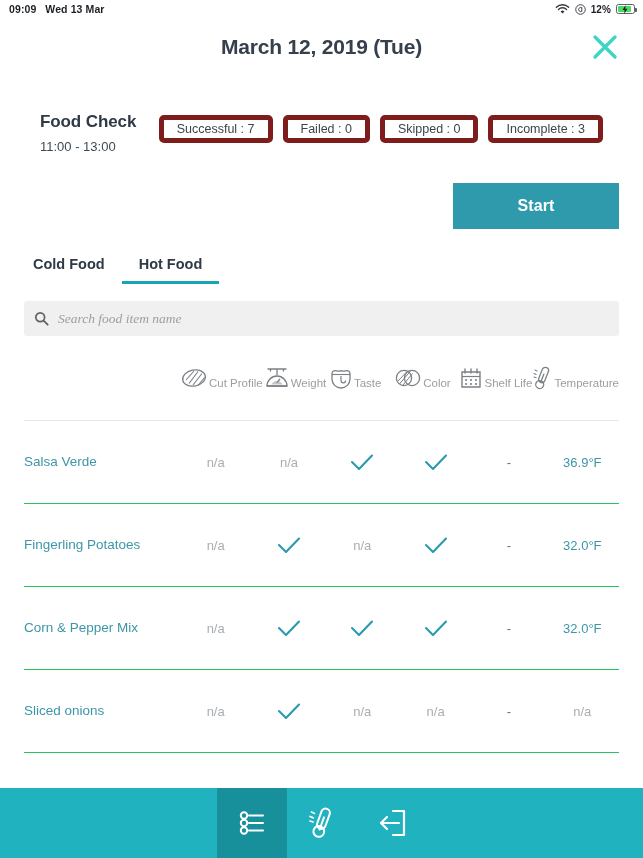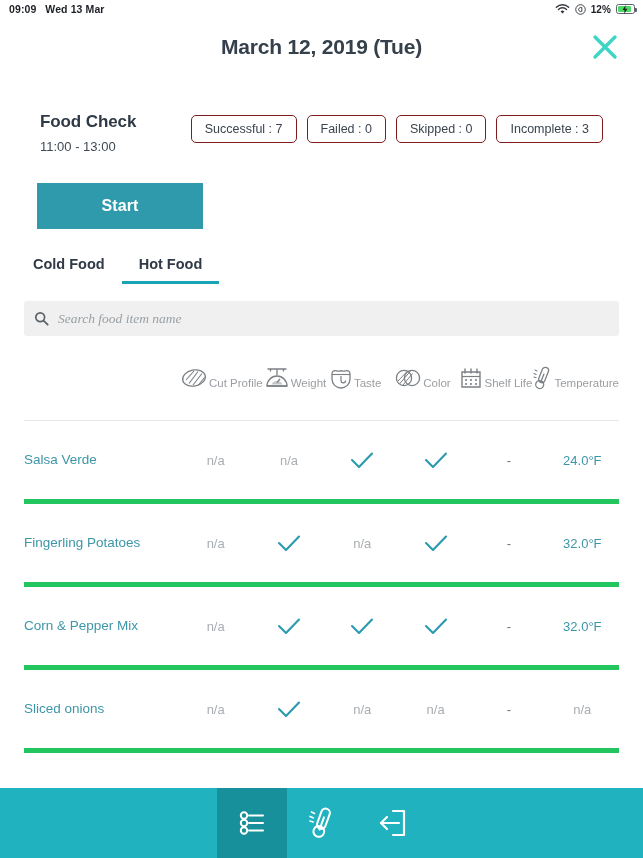--- a/index.html
+++ b/index.html
@@ -55,29 +55,29 @@
   
   .checkblock{
     display:flex; align-items:flex-start;
     padding:0 40px; margin-top:36px;
   }
   .cb-left{ width:160px; }
   .cb-title{ font-size:17px; font-weight:700; color:#2f3a46; letter-spacing:-.1px; }
   .cb-time{ font-size:13px; color:#3f4a55; margin-top:7px; }
   .pills{ display:flex; gap:10px; margin-top:3px; }
   .pill{
-    border:1px solid #7f1d1d; border-radius:5px;
+    border:5px solid #7f1d1d; border-radius:5px;
     height:28px; padding:0 13px;
     display:flex; align-items:center; justify-content:center;
     font-size:12.5px; color:#3a444f; white-space:nowrap;
     background:#fff; cursor:pointer;
   }
 
   
-  .startrow{ display:flex; justify-content:flex-start; padding:0 37px; margin-top:29px; }
+  .startrow{ display:flex; justify-content:flex-end; padding:0 24px; margin-top:29px; }
   .start-btn{
     width:166px; height:46px; background:#2e9aac; color:#fff;
     border:none; font-size:16px; font-weight:700;
     display:flex; align-items:center; justify-content:center;
     cursor:pointer; letter-spacing:.1px;
   }
 
   
   .tabs{ display:flex; padding:0 24px; margin-top:27px; gap:0; }
   .tab{
@@ -108,21 +108,21 @@
   .colhead{ display:flex; align-items:flex-end; }
   .c-name{ width:155px; flex:0 0 155px; }
   .c-cell{ flex:1; display:flex; flex-direction:row; align-items:center; }
   .c-icon{ height:30px; display:flex; align-items:center; justify-content:center; }
   .c-lab{ font-size:11.5px; color:#9a9ea2; margin-top:9px; white-space:nowrap; }
 
   .hrule{ height:1px; background:#e6e6e6; margin-top:27px; }
 
   .row{
     display:flex; align-items:center; min-height:83px;
-    border-bottom:5px solid #22c55e;
+    border-bottom:1px solid #22c55e;
   }
   .row .c-name{ font-size:13.5px; color:#3d96a8; line-height:1.5; padding-right:6px; }
   .cell{
     flex:1; display:flex; align-items:center; justify-content:center;
     font-size:13px; color:#a9aeb2;
   }
   .cell.temp{ color:#3d96a8; }
   .cell.dash{ color:#6a7078; font-size:13px; }
   .check{ display:block; }
 
@@ -299,21 +299,21 @@
           <svg class="check" width="24" height="19" viewBox="0 0 24 19">
             <path d="M2 9 L9 16 L22 2.5" fill="none" stroke="#2a9ab0" stroke-width="2.1" stroke-linecap="round" stroke-linejoin="round"></path>
           </svg>
         </div>
         <div class="cell">
           <svg class="check" width="24" height="19" viewBox="0 0 24 19">
             <path d="M2 9 L9 16 L22 2.5" fill="none" stroke="#2a9ab0" stroke-width="2.1" stroke-linecap="round" stroke-linejoin="round"></path>
           </svg>
         </div>
         <div class="cell dash">-</div>
-        <div class="cell temp">24.0°F</div>
+        <div class="cell temp">36.9°F</div>
       </div>
       <div class="row">
         <div class="c-name">Fingerling Potatoes</div>
         <div class="cell">n/a</div>
         <div class="cell">
           <svg class="check" width="24" height="19" viewBox="0 0 24 19">
             <path d="M2 9 L9 16 L22 2.5" fill="none" stroke="#2a9ab0" stroke-width="2.1" stroke-linecap="round" stroke-linejoin="round"></path>
           </svg>
         </div>
         <div class="cell">n/a</div>

